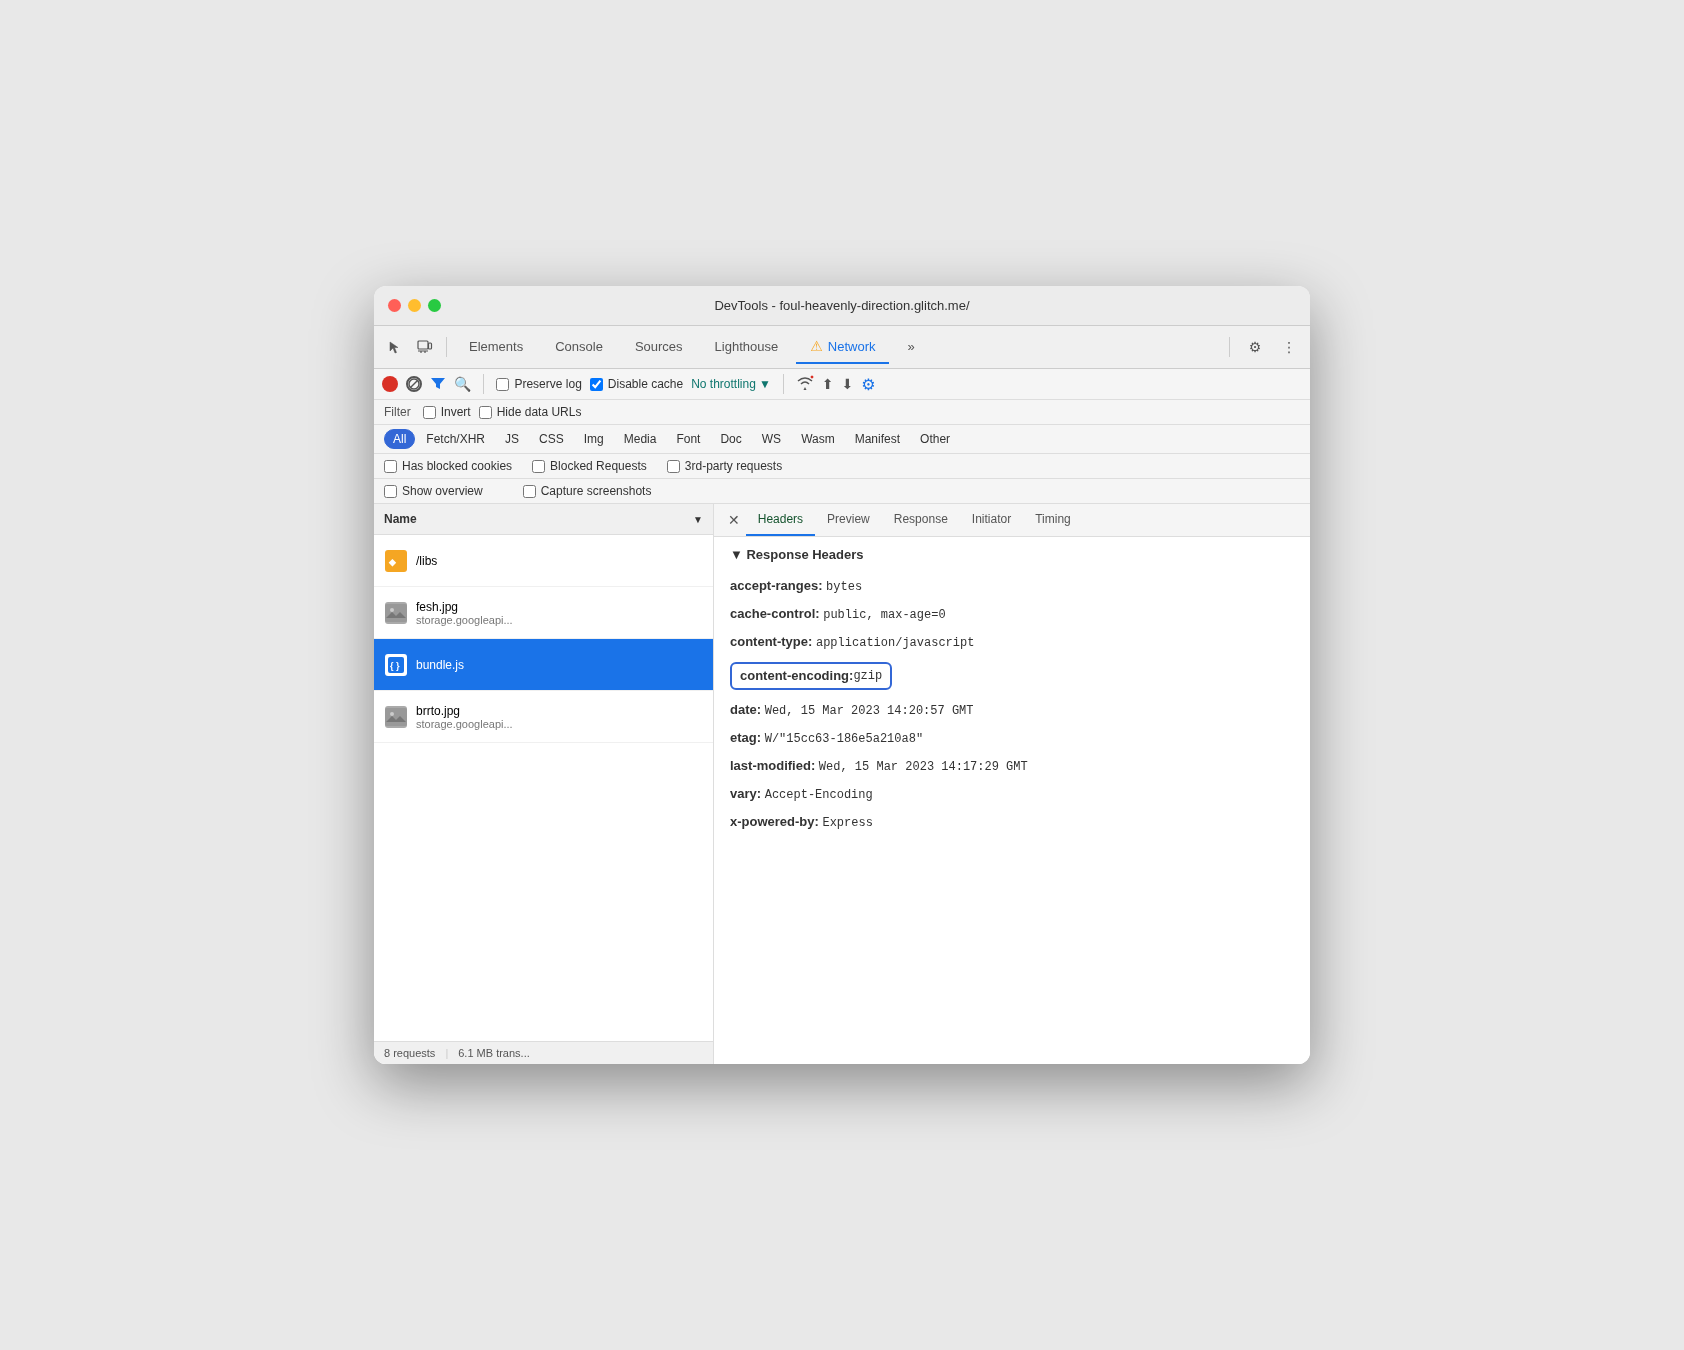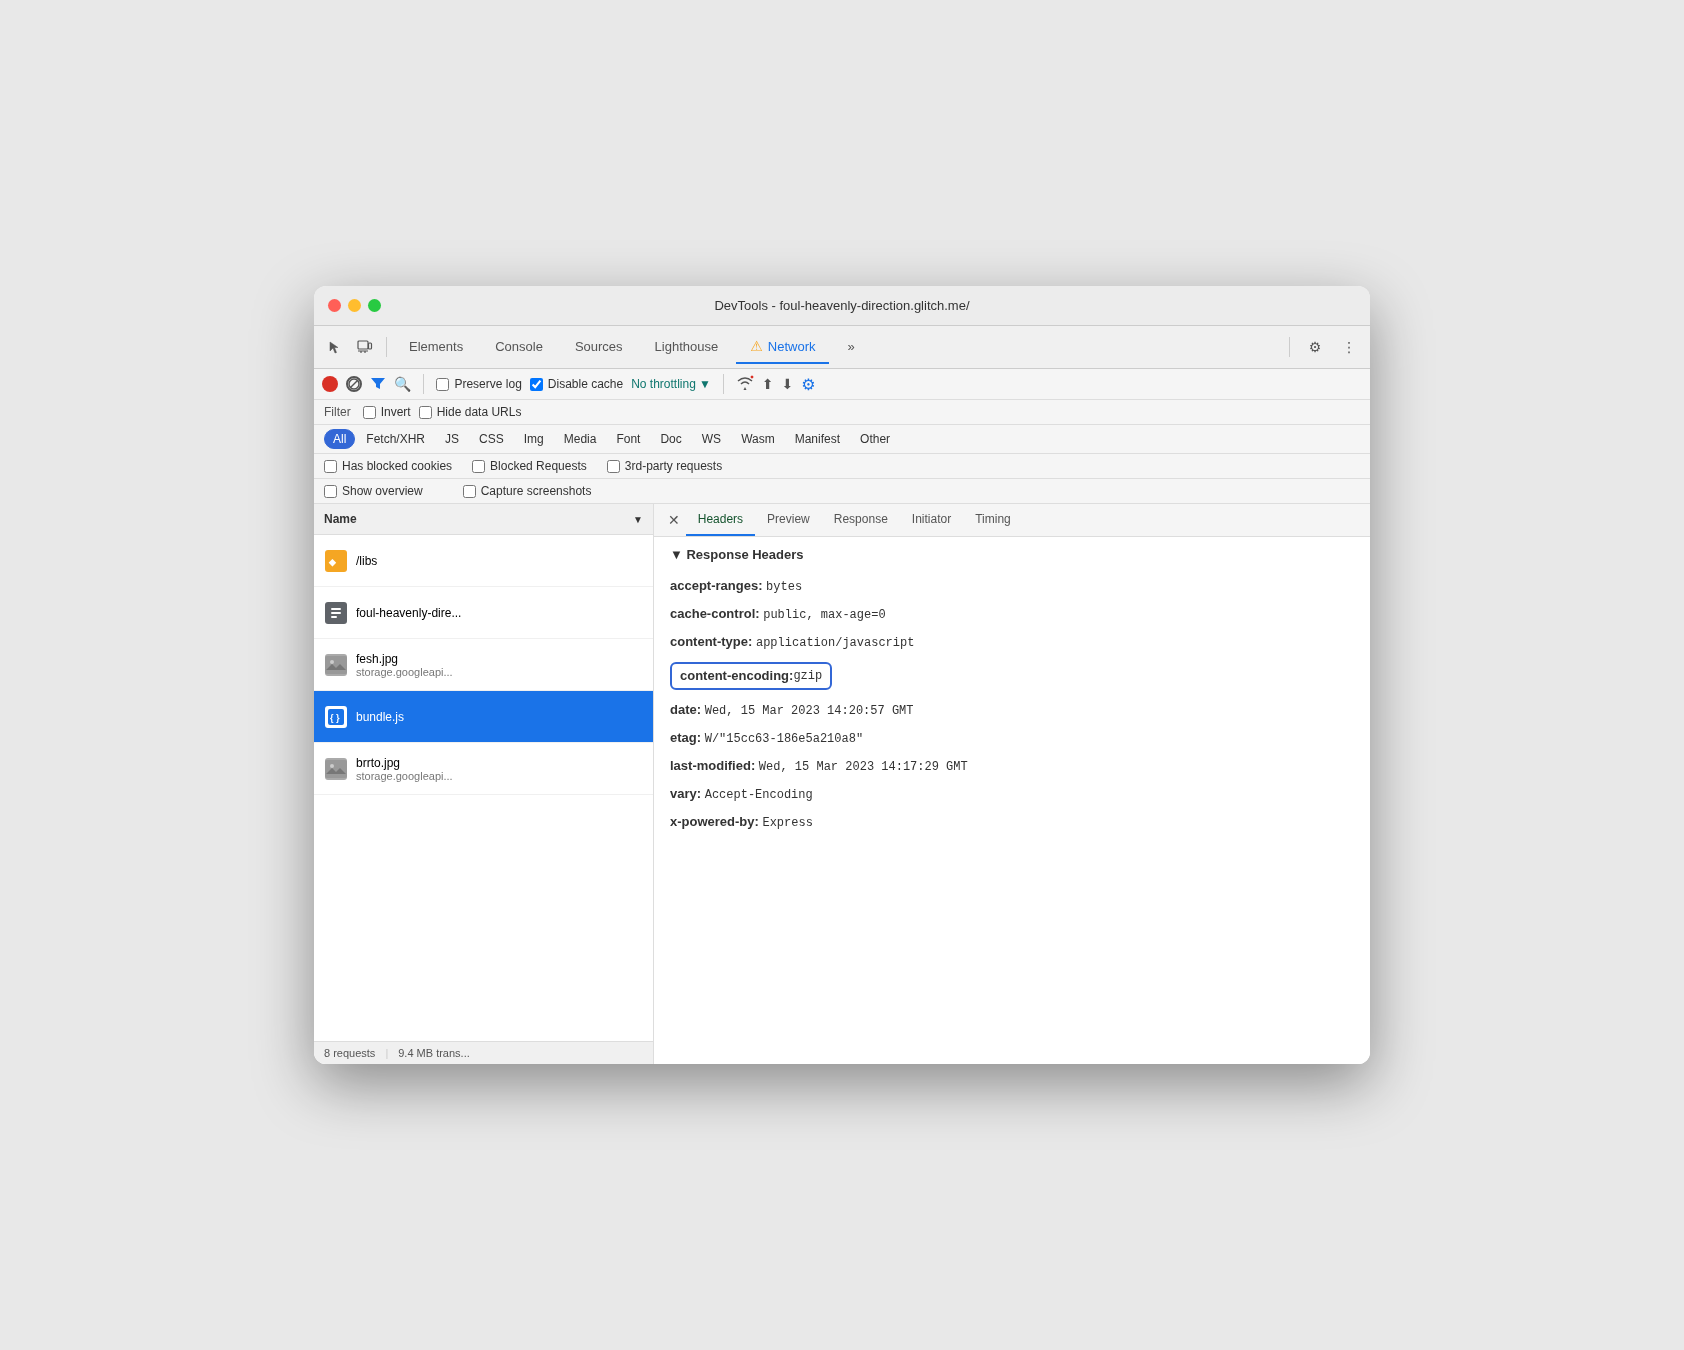--- a/index.html
+++ b/index.html
@@ -5,21 +5,21 @@
     * { box-sizing: border-box; margin: 0; padding: 0; }
     body {
       background: #e8e8e8;
       display: flex;
       align-items: center;
       justify-content: center;
       min-height: 100vh;
       font-family: -apple-system, BlinkMacSystemFont, 'Helvetica Neue', Arial, sans-serif;
     }
     .window {
-      width: 1056px;
+      width: 936px;
       background: #f5f5f5;
       border-radius: 12px;
       box-shadow: 0 20px 60px rgba(0,0,0,0.4);
       overflow: hidden;
     }
     .titlebar {
       background: #ececec;
       border-bottom: 1px solid #ccc;
       height: 40px;
       display: flex;
@@ -580,35 +580,20 @@
                 <rect width="18" height="18" fill="#f5a623" rx="2"></rect>
                 <text x="2" y="13" font-size="9" fill="white" font-weight="bold">◆</text>
               </svg>
             </div>
           </div>
           <div class="item-text">
             <span class="item-name">/libs</span>
           </div>
         </div>
 
-        <div class="list-item">
-          <div class="item-icon">
-            <div class="icon-doc">
-              <svg width="18" height="18" viewBox="0 0 18 18">
-                <rect width="18" height="18" fill="#5f6368" rx="2"></rect>
-                <rect x="4" y="4" width="10" height="2" fill="white" rx="1"></rect>
-                <rect x="4" y="8" width="10" height="2" fill="white" rx="1"></rect>
-                <rect x="4" y="12" width="6" height="2" fill="white" rx="1"></rect>
-              </svg>
-            </div>
-          </div>
-          <div class="item-text">
-            <span class="item-name">foul-heavenly-dire...</span>
-          </div>
-        </div>
 
         <div class="list-item">
           <div class="item-icon">
             <div class="icon-img">
               <svg width="22" height="18" viewBox="0 0 22 18">
                 <rect width="22" height="18" fill="#999" rx="2"></rect>
                 <circle cx="7" cy="6" r="2" fill="#ccc"></circle>
                 <path d="M1 14 L7 8 L11 12 L15 8 L21 14" fill="#777"></path>
               </svg>
             </div>
@@ -647,21 +632,21 @@
             <span class="item-name">brrto.jpg</span>
             <span class="item-url">storage.googleapi...</span>
           </div>
         </div>
 
       </div>
 
       <div class="status-bar">
         <span>8 requests</span>
         <span class="status-divider">|</span>
-        <span>9.4 MB trans...</span>
+        <span>6.1 MB trans...</span>
       </div>
     </div>
 
     <div class="headers-panel">
 
       <div class="panel-tabs">
         <span class="panel-close">✕</span>
         <div class="panel-tab active">
           <span>Headers</span>
         </div>

